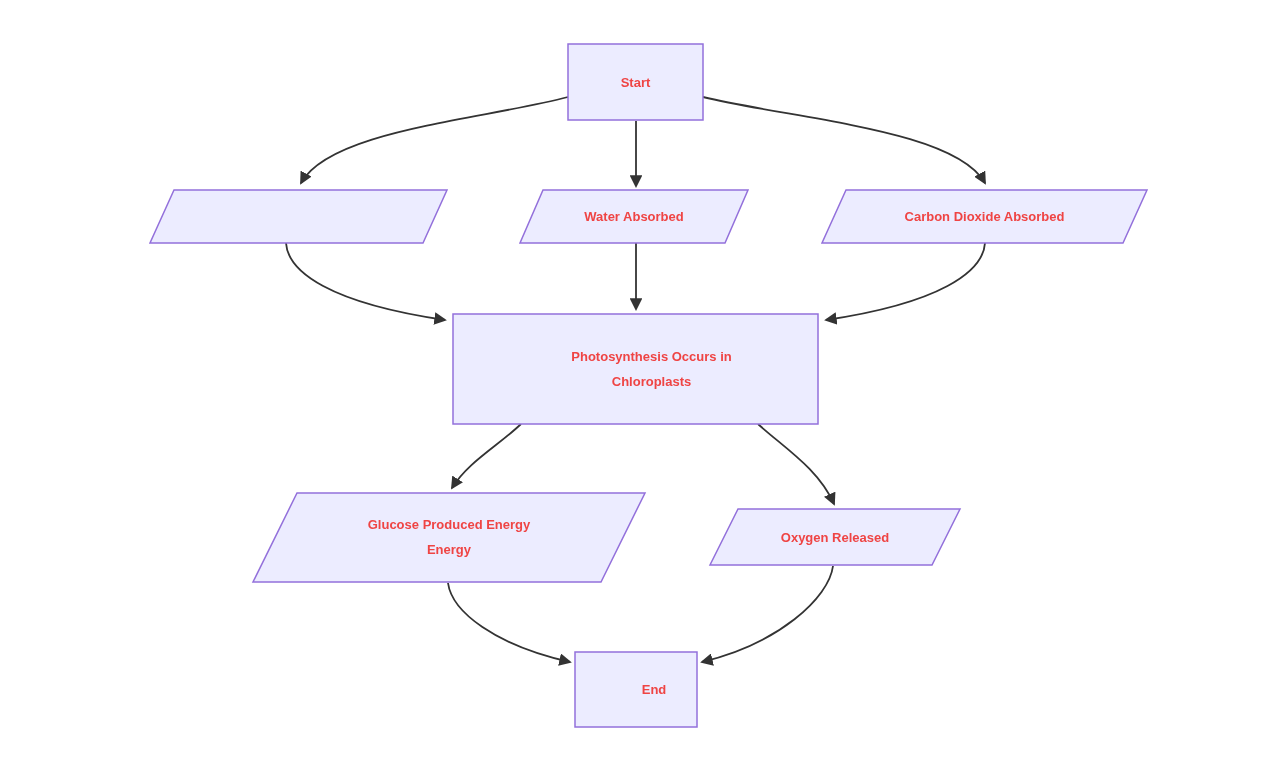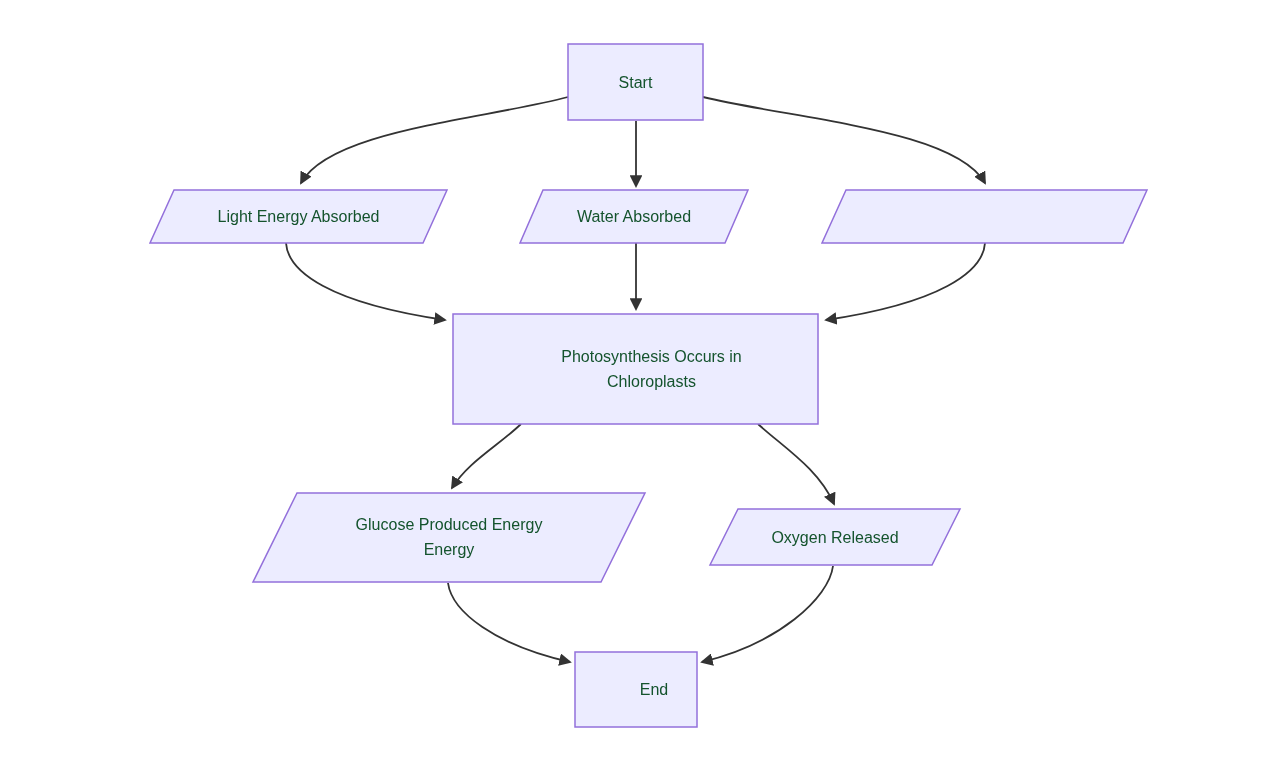--- a/index.html
+++ b/index.html
@@ -31,24 +31,25 @@
     fill: none;
     stroke: #333333;
     stroke-width: 1.8;
   }
   .node-label {
     position: absolute;
     display: flex;
     align-items: center;
     justify-content: center;
     text-align: center;
-    color: #14532d;
-    font-size: 16px;
+    color: #ef4444;
+    font-size: 13px;
     line-height: 25px;
     pointer-events: none;
+    font-weight: bold;
   }
 </style>
 </head>
 <body>
 
 <div class="canvas">
 
   <svg class="edge-layer" width="1280" height="760" viewBox="0 0 1280 760" xmlns="http://www.w3.org/2000/svg">
     <defs>
       <marker id="arrow" viewBox="0 0 10 10" refX="8.5" refY="5" markerWidth="7" markerHeight="7" orient="auto-start-reverse">
@@ -72,24 +73,24 @@
     <polygon class="node-shape" points="543,190 748,190 725,243 520,243"></polygon>
     <polygon class="node-shape" points="846,190 1147,190 1123,243 822,243"></polygon>
     <rect class="node-shape" x="453" y="314" width="365" height="110"></rect>
     <polygon class="node-shape" points="297,493 645,493 601,582 253,582"></polygon>
     <polygon class="node-shape" points="738,509 960,509 932,565 710,565"></polygon>
     <rect class="node-shape" x="575" y="652" width="122" height="75"></rect>
   </svg>
 
   <div class="node-label" style="left:575px; top:67px; width:121px; height:30px;">Start</div>
 
-  <div class="node-label" style="left:158px; top:202px; width:281px; height:28px;">Light Energy Absorbed</div>
 
   <div class="node-label" style="left:534px; top:202px; width:200px; height:28px;">Water Absorbed</div>
 
+  <div class="node-label" style="left:844px; top:202px; width:281px; height:28px;">Carbon Dioxide Absorbed</div>
 
   <div class="node-label" style="left:546px; top:339px; width:211px; height:60px;">Photosynthesis Occurs in Chloroplasts</div>
 
   <div class="node-label" style="left:349px; top:507px; width:200px; height:60px;">Glucose Produced Energy Energy</div>
 
   <div class="node-label" style="left:735px; top:523px; width:200px; height:28px;">Oxygen Released</div>
 
   <div class="node-label" style="left:604px; top:675px; width:100px; height:29px;">End</div>
 
 </div>

